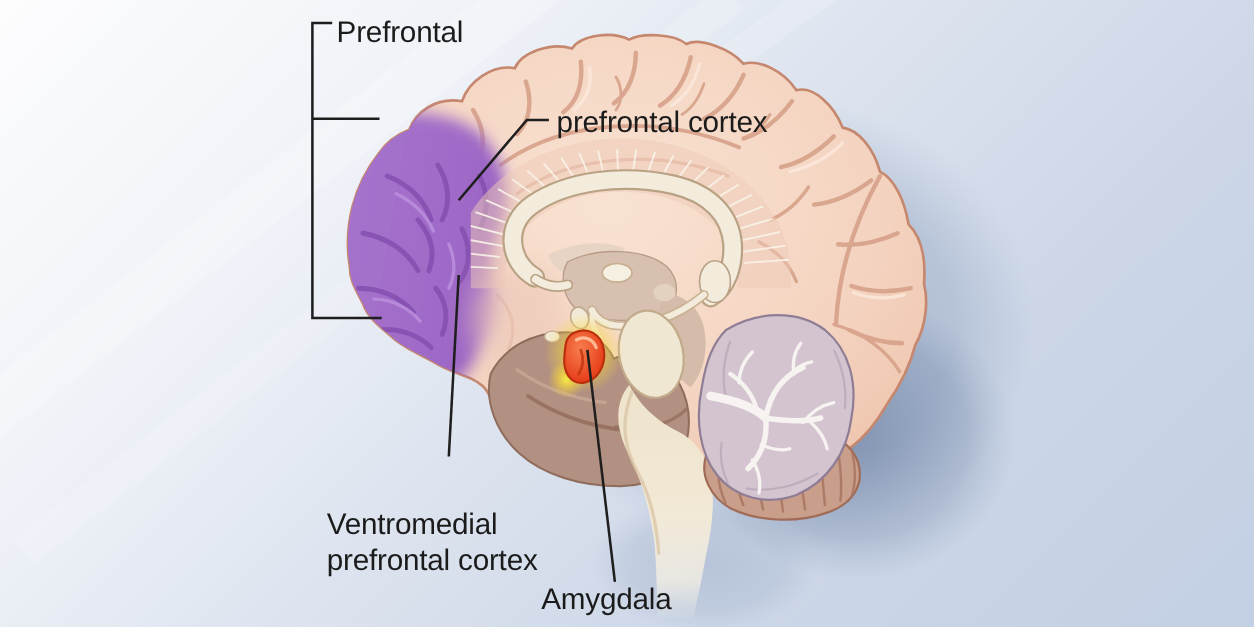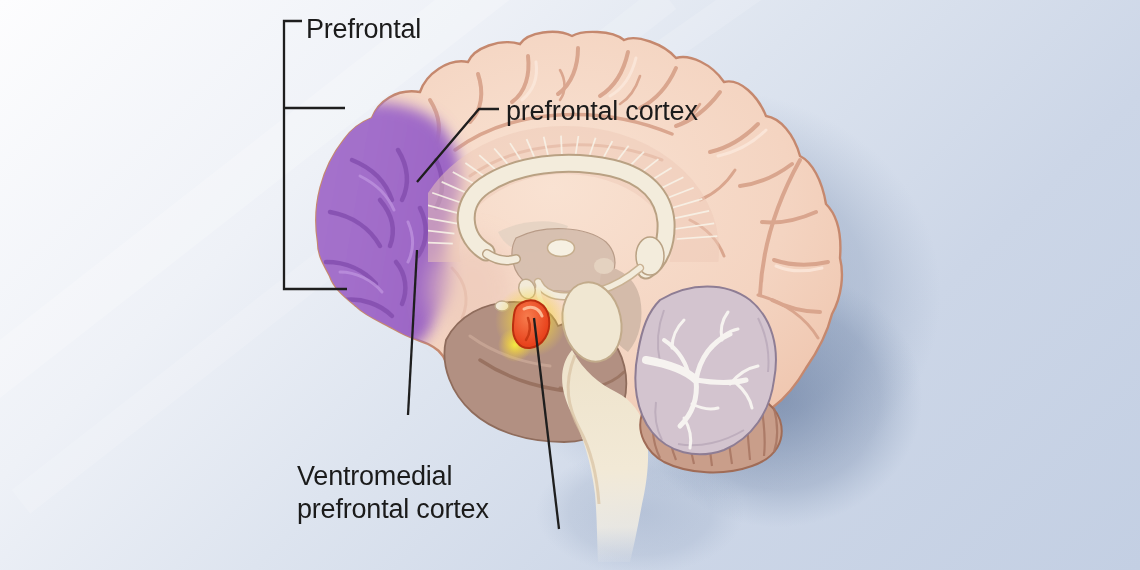--- a/index.html
+++ b/index.html
@@ -308,14 +308,17 @@
 <div class="lbl" style="left:306px;top:13px;">
   <div>Prefrontal</div>
 </div>
 <div class="lbl" style="left:506px;top:95px;">
   <div>prefrontal cortex</div>
 </div>
 <div class="lbl" style="left:297px;top:418px;margin-top:42px;">
   <div>Ventromedial</div>
   <div>prefrontal cortex</div>
 </div>
+<div class="lbl" style="left:492px;top:529px;">
+  <div>Amygdala</div>
+</div>
 
 </div>
 
 </body></html>

